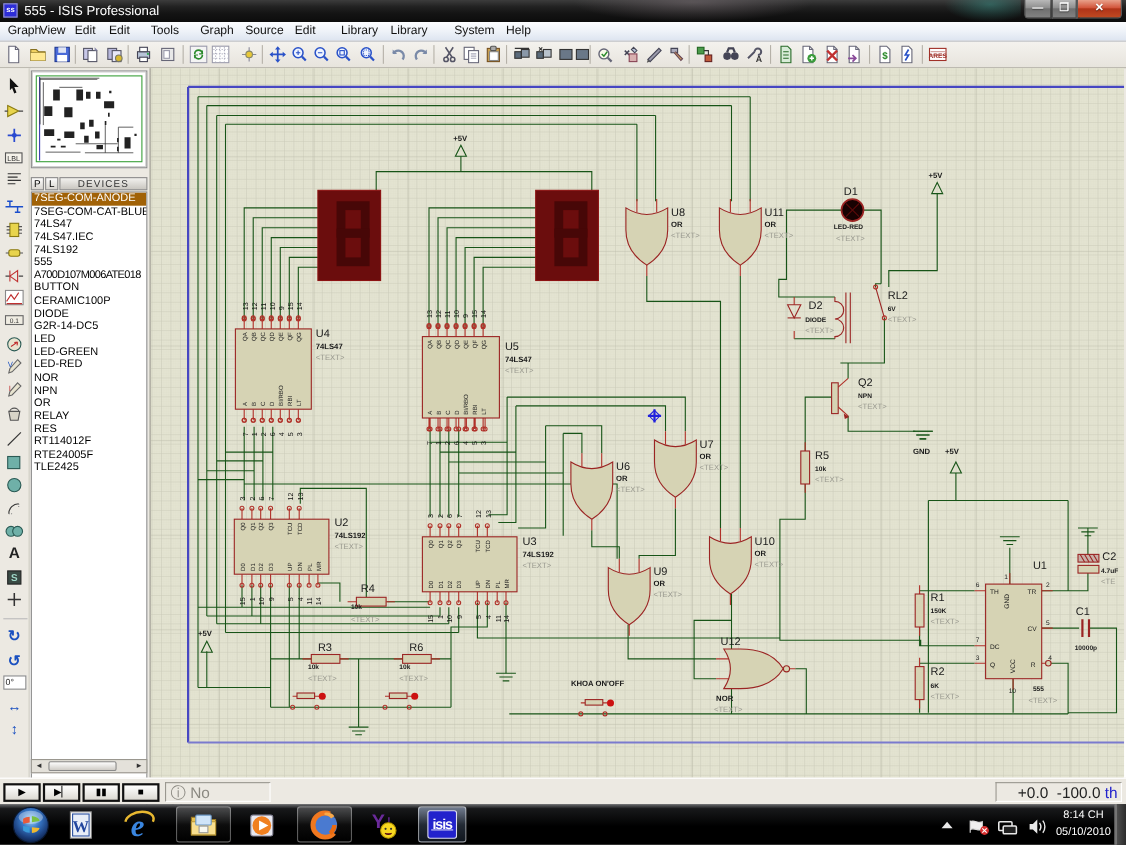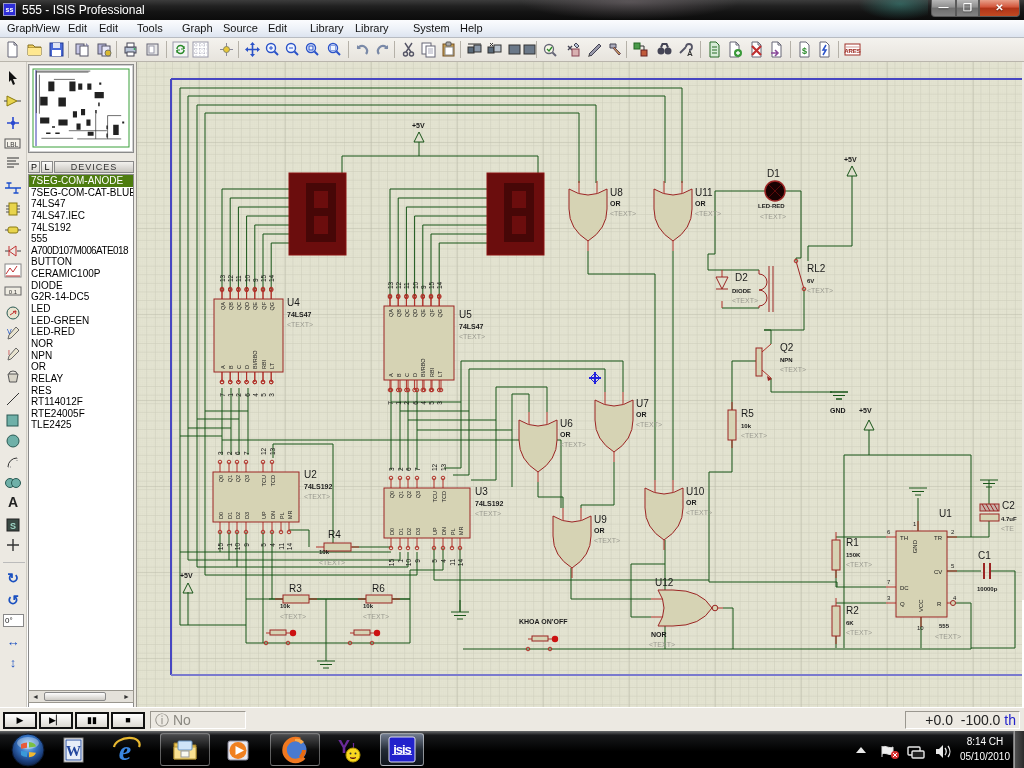--- a/index.html
+++ b/index.html
@@ -27,21 +27,21 @@
 #lstrip{left:0;top:62px;width:27px;height:645px;background:#ece9e2;border-right:1px solid #cfccc4;}
 .li{position:absolute;left:3px;width:20px;height:18px;font-size:12px;text-align:center;line-height:17px;color:#222;}
 
 #lpanel{left:28px;top:62px;width:108px;height:645px;background:#ece9e2;}
 #overview{position:absolute;left:0px;top:2px;width:106px;height:89px;background:#fff;border:1px solid #8a8a8a;box-shadow:inset 0 0 0 1px #d0d0d0;}
 #plrow{position:absolute;left:0px;top:99px;width:106px;height:12px;}
 .plbtn{position:absolute;top:0;width:12px;height:12px;background:linear-gradient(180deg,#fdfdfd,#d8d5cf);border:1px solid #8a8a8a;font-size:9px;text-align:center;line-height:11px;}
 #devhdr{position:absolute;left:26px;top:0;width:80px;height:12px;background:linear-gradient(180deg,#f2f1ee,#c9c6c0);border:1px solid #8a8a8a;font-size:9px;color:#333;text-align:center;line-height:11px;letter-spacing:1px;}
 #devlist{position:absolute;left:0px;top:112px;width:106px;height:578px;background:#fff;border:1px solid #8a8a8a;font-size:10px;color:#000;overflow:hidden;}
 .dev{height:11.65px;line-height:11.65px;padding-left:2px;white-space:nowrap;}
-.devsel{background:#4d7c0f;color:#fff;}
+.devsel{background:#a16207;color:#fff;}
 #hscroll{position:absolute;left:0px;top:628px;width:106px;height:13px;background:#e4e1da;border:1px solid #9a978f;}
 #hthumb{position:absolute;left:15px;top:1px;width:62px;height:9px;background:linear-gradient(180deg,#fdfdfd,#cfccc6);border:1px solid #8a8a8a;border-radius:2px;}
 .harr{position:absolute;top:0px;width:13px;height:11px;font-size:7px;text-align:center;line-height:11px;color:#333;}
 
 #canvas{left:136px;top:62px;width:885px;height:645px;background:#e2e2d0;border-left:1px solid #9a978f;}
 
 #playbar{left:0;top:707px;width:1024px;height:24px;background:#ece9e2;border-top:1px solid #fff;}
 .pbtn{position:absolute;top:4px;width:34px;height:17px;background:linear-gradient(180deg,#fff,#dcd9d2);border:2px solid #111;font-size:9px;text-align:center;line-height:13px;color:#000;}
 .sunken{position:absolute;top:3px;height:18px;border:1px solid #9a978f;border-bottom-color:#fff;border-right-color:#fff;background:#ece9e2;font-size:14px;color:#8a8880;line-height:16px;}
 

